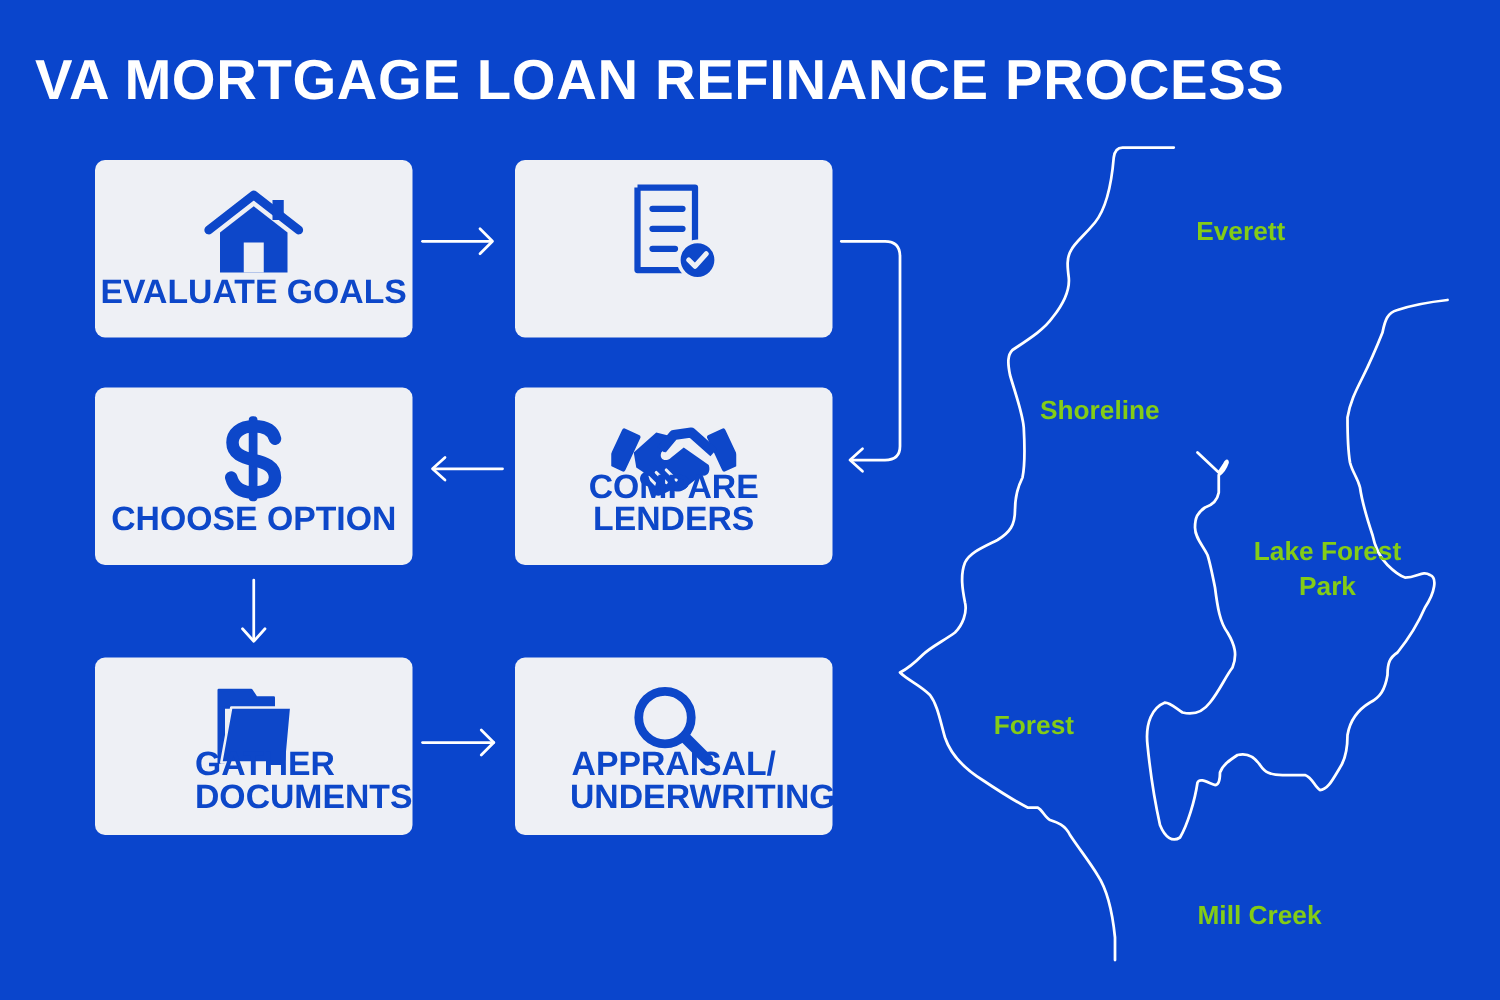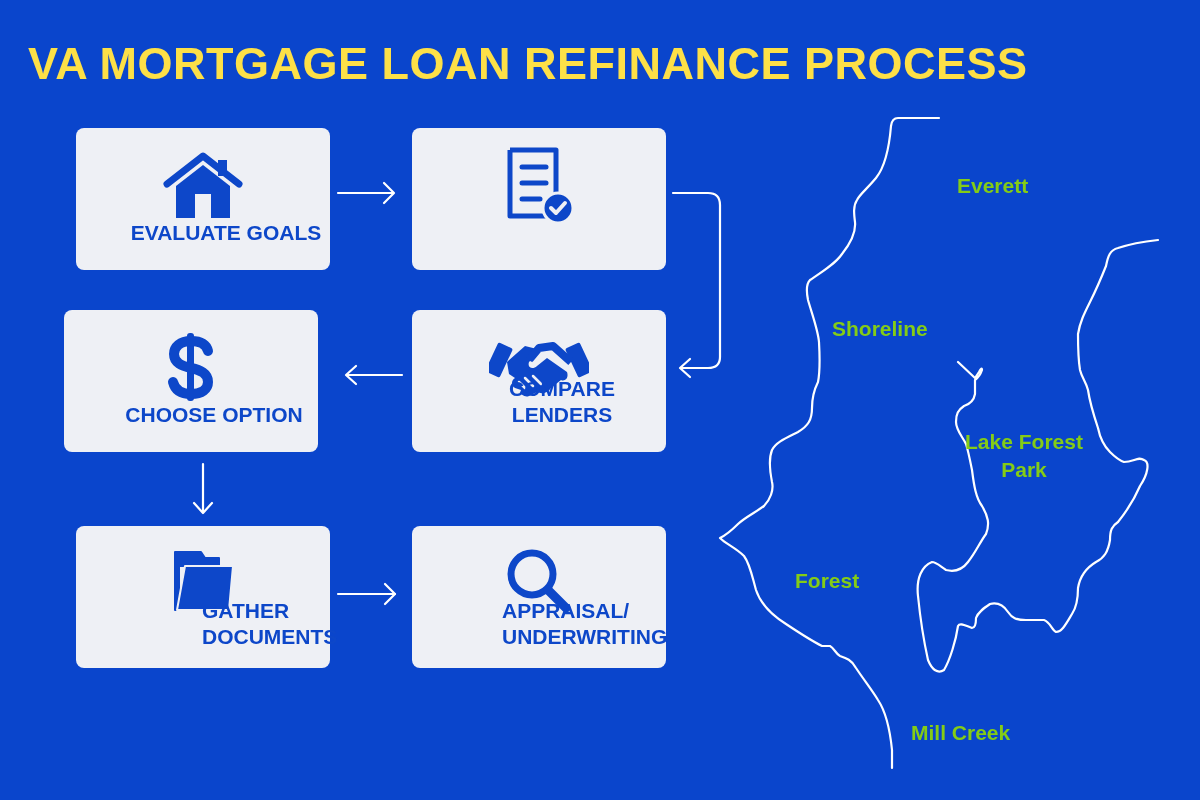--- a/index.html
+++ b/index.html
@@ -4,33 +4,33 @@
 <style>
   html, body { margin:0; padding:0; }
   body {
     width:1200px; height:800px; overflow:hidden;
     background:#0a45cc;
     font-family:"Liberation Sans", "DejaVu Sans", sans-serif;
     position:relative;
   }
   .title {
     position:absolute; left:28px; top:38px;
-    color:#fde047; font-weight:bold; font-size:45px; letter-spacing:0.5px;
+    color:#ffffff; font-weight:bold; font-size:45px; letter-spacing:0.5px;
     white-space:nowrap;
   }
   .step {
     position:absolute; width:254px; height:142px;
     background:#eef0f5; border-radius:8px;
     display:flex; flex-direction:column; align-items:center;
     box-sizing:border-box;
   }
   .step .icon { position:absolute; left:0; right:0; top:16px; height:82px; display:flex; justify-content:center; align-items:center; }
   .step .label {
     position:absolute; left:0; right:0; bottom:24px;
-    text-align:center; color:#0d47c9; font-weight:bold; font-size:21px; line-height:26px;margin-left:46px;
+    text-align:center; color:#0d47c9; font-weight:bold; font-size:27px; line-height:26px;
   }
   .step.two-line .label { bottom:18px; }
   svg.arrows { position:absolute; left:0; top:0; pointer-events:none; }
   .city {
     position:absolute; color:#84cc16; font-size:21px; font-weight:bold; white-space:nowrap; line-height:28px;
   }
 </style>
 </head>
 <body>
 
@@ -69,21 +69,21 @@
       <rect x="82" y="12" width="16" height="32" rx="2" transform="rotate(-25 90 28)" fill="#0d47c9"></rect>
       <path d="M18 30 L36 14 L52 18 L40 30 C38 36 44 38 48 34 L58 26 L78 40 C80 46 76 50 72 48 L62 56 C58 62 52 62 48 60 L40 64 C36 66 30 62 32 58 L26 56 C22 54 22 48 26 46 L20 42 Z" fill="#0d47c9"></path>
       <path d="M82 30 L64 14 L50 16 L40 28" fill="none" stroke="#0d47c9" stroke-width="8" stroke-linejoin="round"></path>
       <path d="M42 30 C44 34 48 33 52 28" fill="none" stroke="#eef0f5" stroke-width="2.5"></path>
       <path d="M30 50 L36 56 M36 46 L44 54 M44 44 L52 52" stroke="#eef0f5" stroke-width="2.5" stroke-linecap="round"></path>
     </svg>
   </div>
   <div class="label">COMPARE LENDERS</div>
 </div>
 
-<div class="step" style="left:64px; top:310px;padding-left:36px;">
+<div class="step" style="left:76px; top:310px;padding-left:36px;">
   <div class="icon">
     <svg width="50" height="72" viewBox="0 0 50 72">
       <rect x="21" y="2" width="7" height="68" rx="3" fill="#0d47c9"></rect>
       <path d="M42 20 C40 12 33 10 25 10 C14 10 8 16 8 23 C8 32 16 35 25 37 C34 39 42 42 42 51 C42 58 36 63 25 63 C15 63 9 59 7 51" fill="none" stroke="#0d47c9" stroke-width="10" stroke-linecap="round"></path>
     </svg>
   </div>
   <div class="label">CHOOSE OPTION</div>
 </div>
 
 <div class="step two-line" style="left:76px; top:526px;">
@@ -138,15 +138,15 @@
   <g fill="none" stroke="#ffffff" stroke-width="2.2" stroke-linecap="round" stroke-linejoin="round">
 
     <path d="M939 118 H898 Q892 118 891 126 C889 150 884 168 876 178 C866 190 860 194 857 200 C853 206 854 214 855 222 C856 232 850 244 842 254 C835 264 822 272 810 280 C806 284 806 290 808 300 C812 314 818 330 819 342 C820 360 820 372 818 382 C814 390 812 398 812 408 C812 420 808 426 798 432 C786 438 776 442 772 450 C768 460 770 472 772 482 C774 490 770 500 764 506 C756 512 744 518 738 524 C732 530 724 536 720 538 C726 544 736 548 744 556 C750 564 752 576 756 590 C760 602 770 614 786 624 C798 632 810 640 822 646 H830 C834 648 836 654 840 656 C846 658 852 660 856 668 C864 680 872 690 878 700 C886 712 890 730 892 750 V768"></path>
 
     <path d="M958 362 L975 378 L979 372 C981 368 982 368 982 370 C980 376 978 378 975 380 V394 C974 400 970 404 964 406 C958 410 956 414 956 422 C956 430 962 436 966 444 C968 450 970 460 972 470 C974 486 976 498 982 506 C988 516 990 524 986 534 C980 542 976 552 968 562 C962 570 954 572 946 570 C940 566 936 562 932 562 C922 566 916 578 918 596 C920 616 924 642 928 660 C932 670 938 674 944 670 C950 660 956 640 958 626 C960 622 966 626 972 628 C975 628 976 624 976 618 C978 612 984 608 990 604 C998 602 1004 606 1008 612 C1012 618 1016 620 1026 620 H1044 C1050 622 1052 630 1056 632 C1062 632 1066 624 1072 614 C1076 608 1078 600 1078 588 C1080 576 1086 568 1096 562 C1104 558 1108 552 1110 540 C1110 530 1112 526 1118 522 C1126 512 1134 500 1140 486 C1148 474 1150 462 1144 460 C1138 456 1134 462 1124 462 C1118 460 1114 456 1110 452 C1104 446 1100 438 1098 428 C1094 416 1090 404 1088 390 C1086 382 1082 378 1080 370 C1078 358 1078 346 1078 334 C1080 322 1084 314 1090 302 C1096 290 1102 276 1106 266 C1108 256 1110 250 1118 248 C1130 244 1140 242 1158 240"></path>
   </g>
 </svg>
 
 <div class="city" style="left:957px; top:172px;">Everett</div>
 <div class="city" style="left:832px; top:315px;">Shoreline</div>
-<div class="city" style="left:956px; top:428px; width:136px; text-align:center; white-space:normal;">Lake Forest Park</div>
+<div class="city" style="left:994px; top:428px; width:136px; text-align:center; white-space:normal;">Lake Forest Park</div>
 <div class="city" style="left:795px; top:567px;">Forest</div>
-<div class="city" style="left:911px; top:719px;">Mill Creek</div>
+<div class="city" style="left:958px; top:719px;">Mill Creek</div>
 
 </body></html>

